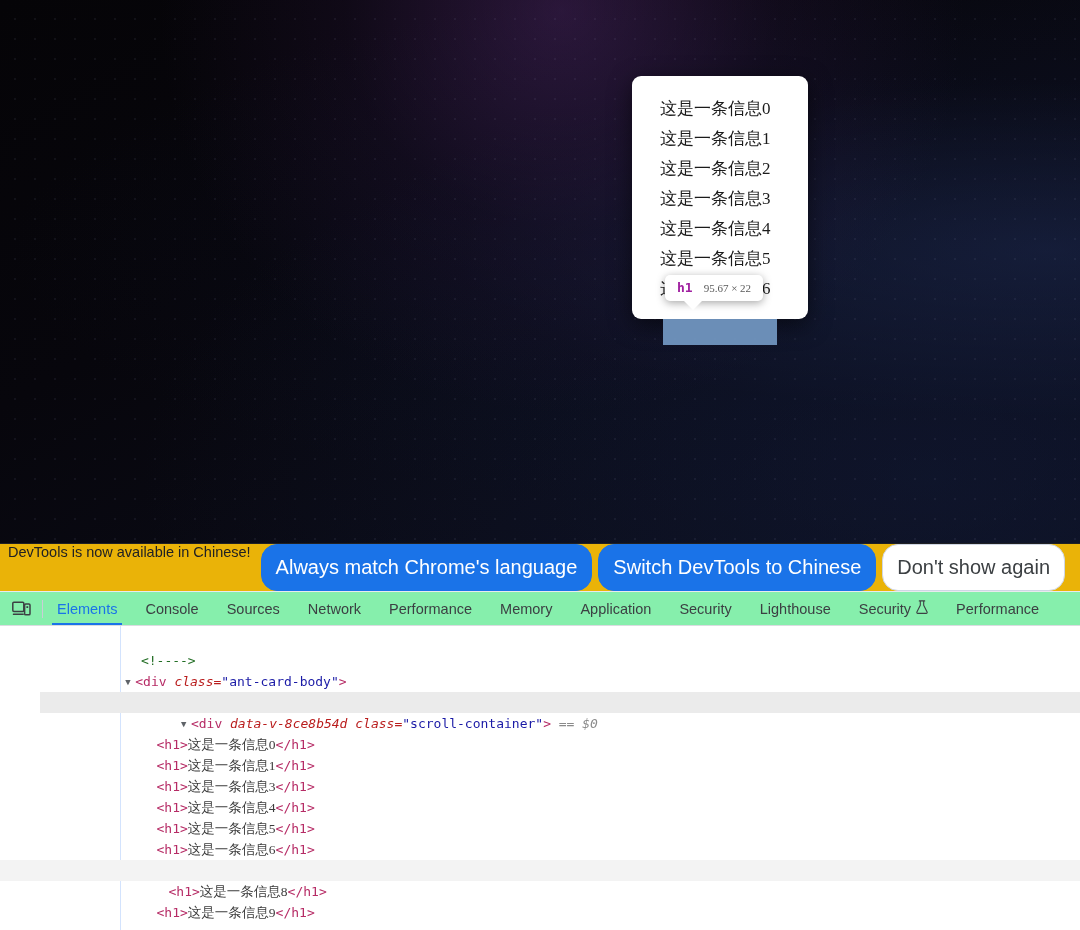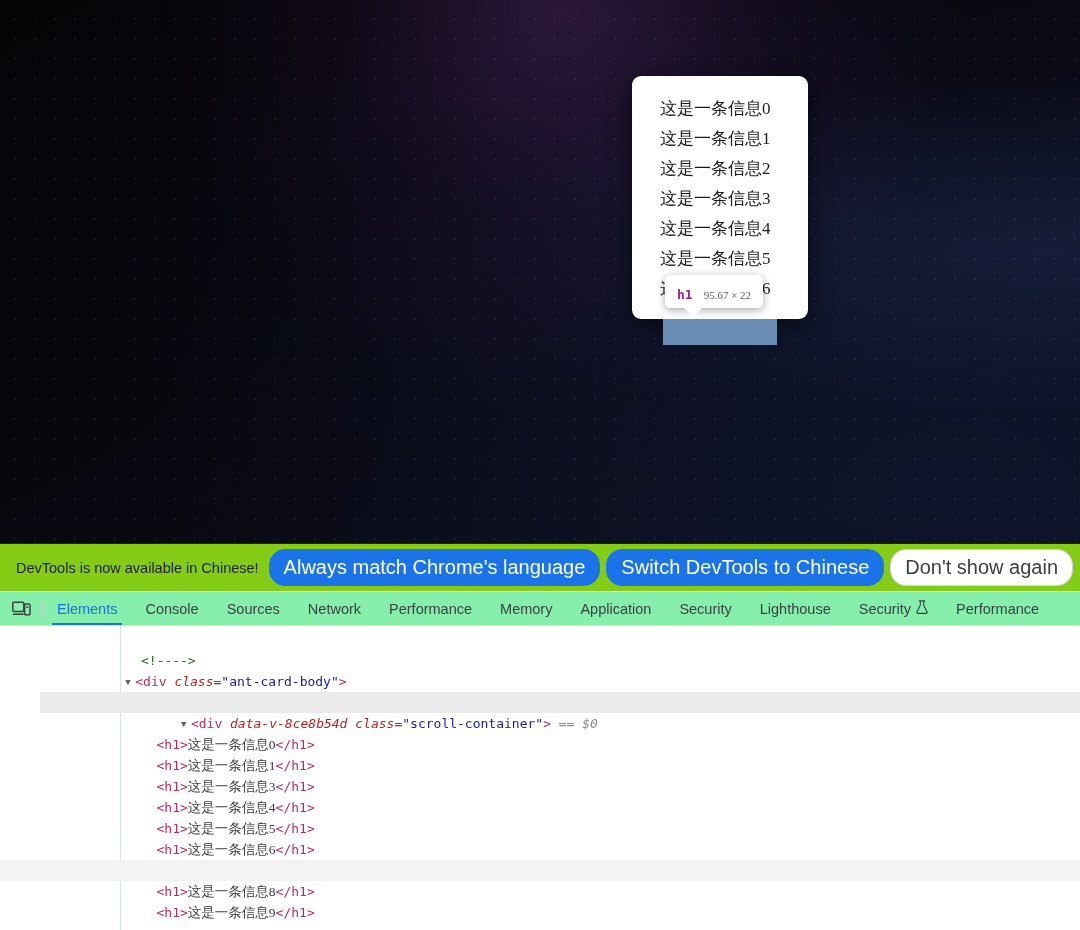--- a/index.html
+++ b/index.html
@@ -63,21 +63,21 @@
     position: absolute;
     left: 663px; top: 319px;
     width: 114px; height: 26px;
     background: rgba(111,148,189,0.96);
   }
   .dt-tooltip {
     position: absolute;
     left: 665px; top: 275px;
     background: #ffffff;
     border-radius: 5px;
-    padding: 12px 12px 6px 12px;
+    padding: 5px 12px 6px 12px;
     box-shadow: 0 2px 9px rgba(0,0,0,0.35);
     display: flex; align-items: baseline; gap: 11px;
     white-space: nowrap;
     z-index: 5;
   }
   .dt-tooltip .tag {
     font-family: "DejaVu Sans Mono", monospace;
     font-size: 13px; font-weight: 700; color: #a020a0;
   }
   .dt-tooltip .dims {
@@ -96,23 +96,23 @@
   .devtools {
     position: absolute; left: 0; top: 543px;
     width: 1080px; height: 387px;
     background: #ffffff;
     border-top: 1px solid #202124;
   }
 
   
   .dt-banner {
     height: 48px;
-    display: flex; align-items: center;
-    padding: 0 8px 0 16px;
-    background: #84cc16;
+    display: flex; 
+    padding: 0 8px 0 8px;
+    background: #eab308;
     border-bottom: 1px solid #e8eaed;
   }
   .dt-banner .msg {
     font-size: 14.5px; color: #202124;
     margin-right: 10px; white-space: nowrap;
   }
   .btn {
     border-radius: 16px;
     font-size: 20px;
     padding: 5px 14px 6px 14px;
@@ -168,21 +168,21 @@
     padding-top: 3px;
   }
   .dom-row {
     position: relative;
     white-space: pre;
     height: 21px;
     padding-left: 0;
   }
   .dom-row .ind { display: inline-block; }
   .dom-row.sel { background: #ebebeb; margin-left: 40px; }
-  .dom-row.hov { background: #f3f3f3; }
+  .dom-row.hov { background: #f3f3f3; padding-left: 12px; }
 
   .tw {
     display: inline-block; width: 10px;
     color: #5f6368; font-size: 9px;
     transform: translateY(-1px);
   }
   .pink  { color: #b62b65; }
   .tan   { color: #b91c1c; font-style: italic; }
   .blue  { color: #1a1aa6; }
   .green { color: #236e25; }

